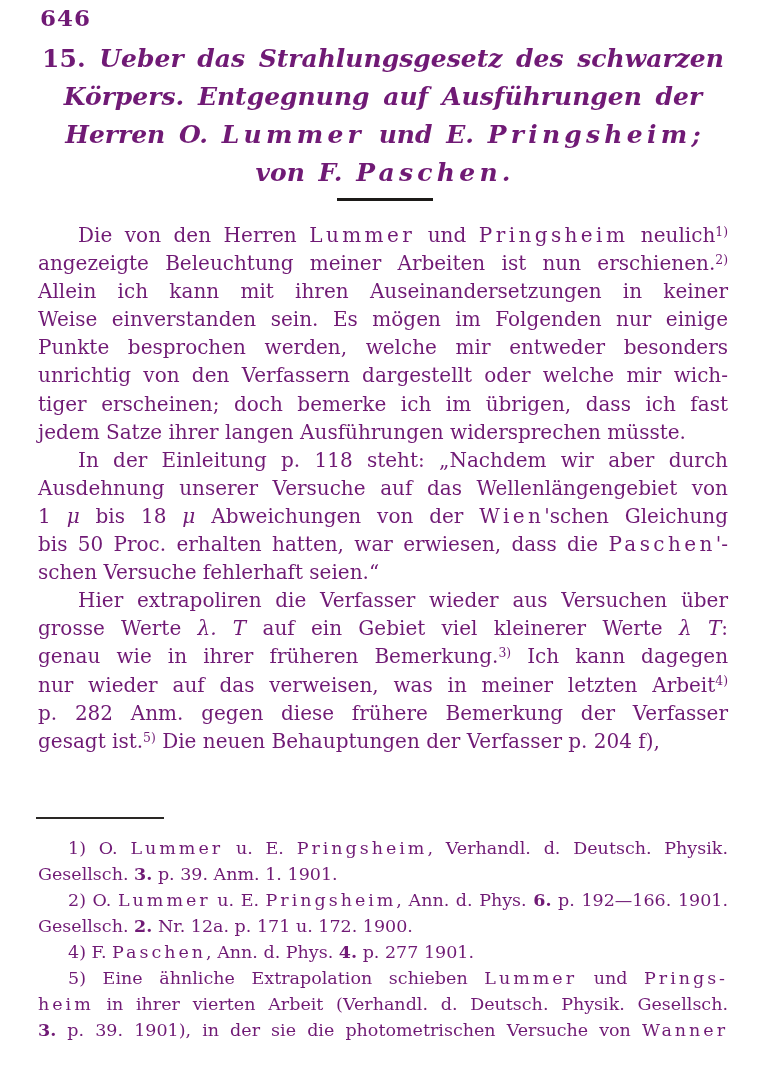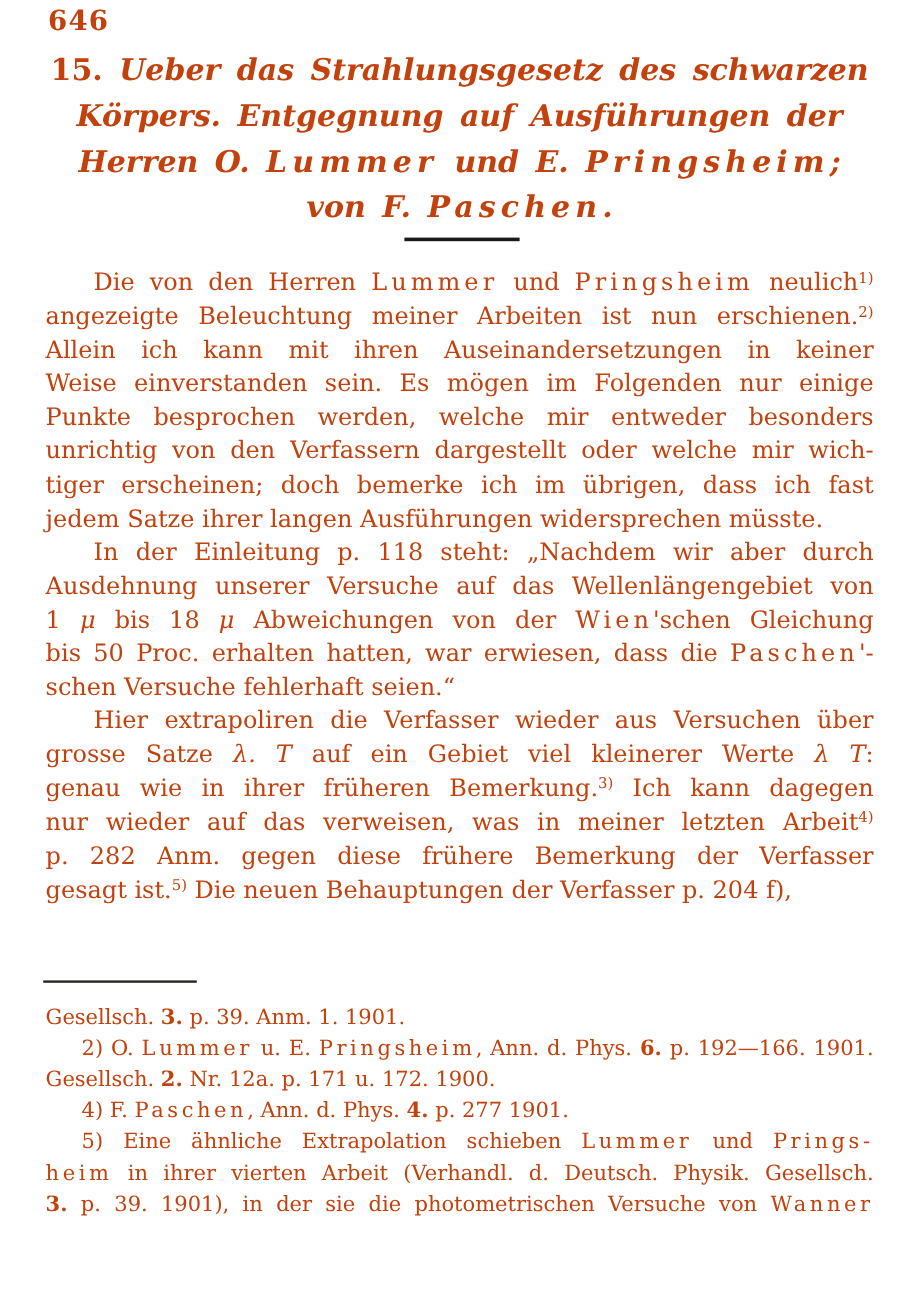--- a/index.html
+++ b/index.html
@@ -5,21 +5,21 @@
   html, body {
     margin: 0;
     padding: 0;
     background: #ffffff;
   }
   .page {
     position: relative;
     width: 766px;
     height: 1091px;
     background: #ffffff;
-    color: #c2410c;
+    color: #701a75;
     font-family: "DejaVu Serif", "Liberation Serif", serif;
     overflow: hidden;
   }
   .page-number {
     position: absolute;
     left: 40px;
     top: 4px;
     font-size: 23px;
     font-weight: bold;
     letter-spacing: 1px;
@@ -119,30 +119,31 @@
       <div class="tline"><span class="seg-n">Punkte besprochen werden, welche mir entweder besonders</span></div>
       <div class="tline"><span class="seg-n">unrichtig von den Verfassern dargestellt oder welche mir wich-</span></div>
       <div class="tline"><span class="seg-n">tiger erscheinen; doch bemerke ich im übrigen, dass ich fast</span></div>
       <div class="tline last"><span class="seg-n">jedem Satze ihrer langen Ausführungen widersprechen müsste.</span></div>
       <div class="tline indent"><span class="seg-n">In der Einleitung p. 118 steht: „Nachdem wir aber durch</span></div>
       <div class="tline"><span class="seg-n">Ausdehnung unserer Versuche auf das Wellenlängengebiet von</span></div>
       <div class="tline"><span class="seg-n">1 </span><span class="seg-i">μ</span><span class="seg-n"> bis 18 </span><span class="seg-i">μ</span><span class="seg-n"> Abweichungen von der </span><span class="seg-sp">Wien</span><span class="seg-n">'schen Gleichung</span></div>
       <div class="tline"><span class="seg-n">bis 50 Proc. erhalten hatten, war erwiesen, dass die </span><span class="seg-sp">Paschen</span><span class="seg-n">'-</span></div>
       <div class="tline last"><span class="seg-n">schen Versuche fehlerhaft seien.“</span></div>
       <div class="tline indent"><span class="seg-n">Hier extrapoliren die Verfasser wieder aus Versuchen über</span></div>
-      <div class="tline"><span class="seg-n">grosse Satze </span><span class="seg-i">λ. T</span><span class="seg-n"> auf ein Gebiet viel kleinerer Werte </span><span class="seg-i">λ T</span><span class="seg-n">:</span></div>
+      <div class="tline"><span class="seg-n">grosse Werte </span><span class="seg-i">λ. T</span><span class="seg-n"> auf ein Gebiet viel kleinerer Werte </span><span class="seg-i">λ T</span><span class="seg-n">:</span></div>
       <div class="tline"><span class="seg-n">genau wie in ihrer früheren Bemerkung.</span><span class="seg-sup">3)</span><span class="seg-n"> Ich kann dagegen</span></div>
       <div class="tline"><span class="seg-n">nur wieder auf das verweisen, was in meiner letzten Arbeit</span><span class="seg-sup">4)</span></div>
       <div class="tline"><span class="seg-n">p. 282 Anm. gegen diese frühere Bemerkung der Verfasser</span></div>
       <div class="tline last"><span class="seg-n">gesagt ist.</span><span class="seg-sup">5)</span><span class="seg-n"> Die neuen Behauptungen der Verfasser p. 204 f),</span></div>
     </div>
 
   <div class="footnote-rule"></div>
 
   <div class="footnotes" id="footnote-list">
+      <div class="tline indent"><span class="seg-n">1) O. </span><span class="seg-sp">Lummer</span><span class="seg-n"> u. E. </span><span class="seg-sp">Pringsheim</span><span class="seg-n">, Verhandl. d. Deutsch. Physik.</span></div>
       <div class="tline last"><span class="seg-n">Gesellsch. </span><span class="seg-b">3.</span><span class="seg-n"> p. 39. Anm. 1. 1901.</span></div>
       <div class="tline indent"><span class="seg-n">2) O. </span><span class="seg-sp">Lummer</span><span class="seg-n"> u. E. </span><span class="seg-sp">Pringsheim</span><span class="seg-n">, Ann. d. Phys. </span><span class="seg-b">6.</span><span class="seg-n"> p. 192—166. 1901.</span></div>
       <div class="tline last"><span class="seg-n">Gesellsch. </span><span class="seg-b">2.</span><span class="seg-n"> Nr. 12a. p. 171 u. 172. 1900.</span></div>
       <div class="tline indent last"><span class="seg-n">4) F. </span><span class="seg-sp">Paschen</span><span class="seg-n">, Ann. d. Phys. </span><span class="seg-b">4.</span><span class="seg-n"> p. 277 1901.</span></div>
       <div class="tline indent"><span class="seg-n">5) Eine ähnliche Extrapolation schieben </span><span class="seg-sp">Lummer</span><span class="seg-n"> und </span><span class="seg-sp">Prings-</span></div>
       <div class="tline"><span class="seg-sp">heim</span><span class="seg-n"> in ihrer vierten Arbeit (Verhandl. d. Deutsch. Physik. Gesellsch.</span></div>
       <div class="tline"><span class="seg-b">3.</span><span class="seg-n"> p. 39. 1901), in der sie die photometrischen Versuche von </span><span class="seg-sp">Wanner</span></div>
     </div>
 
 </div>

